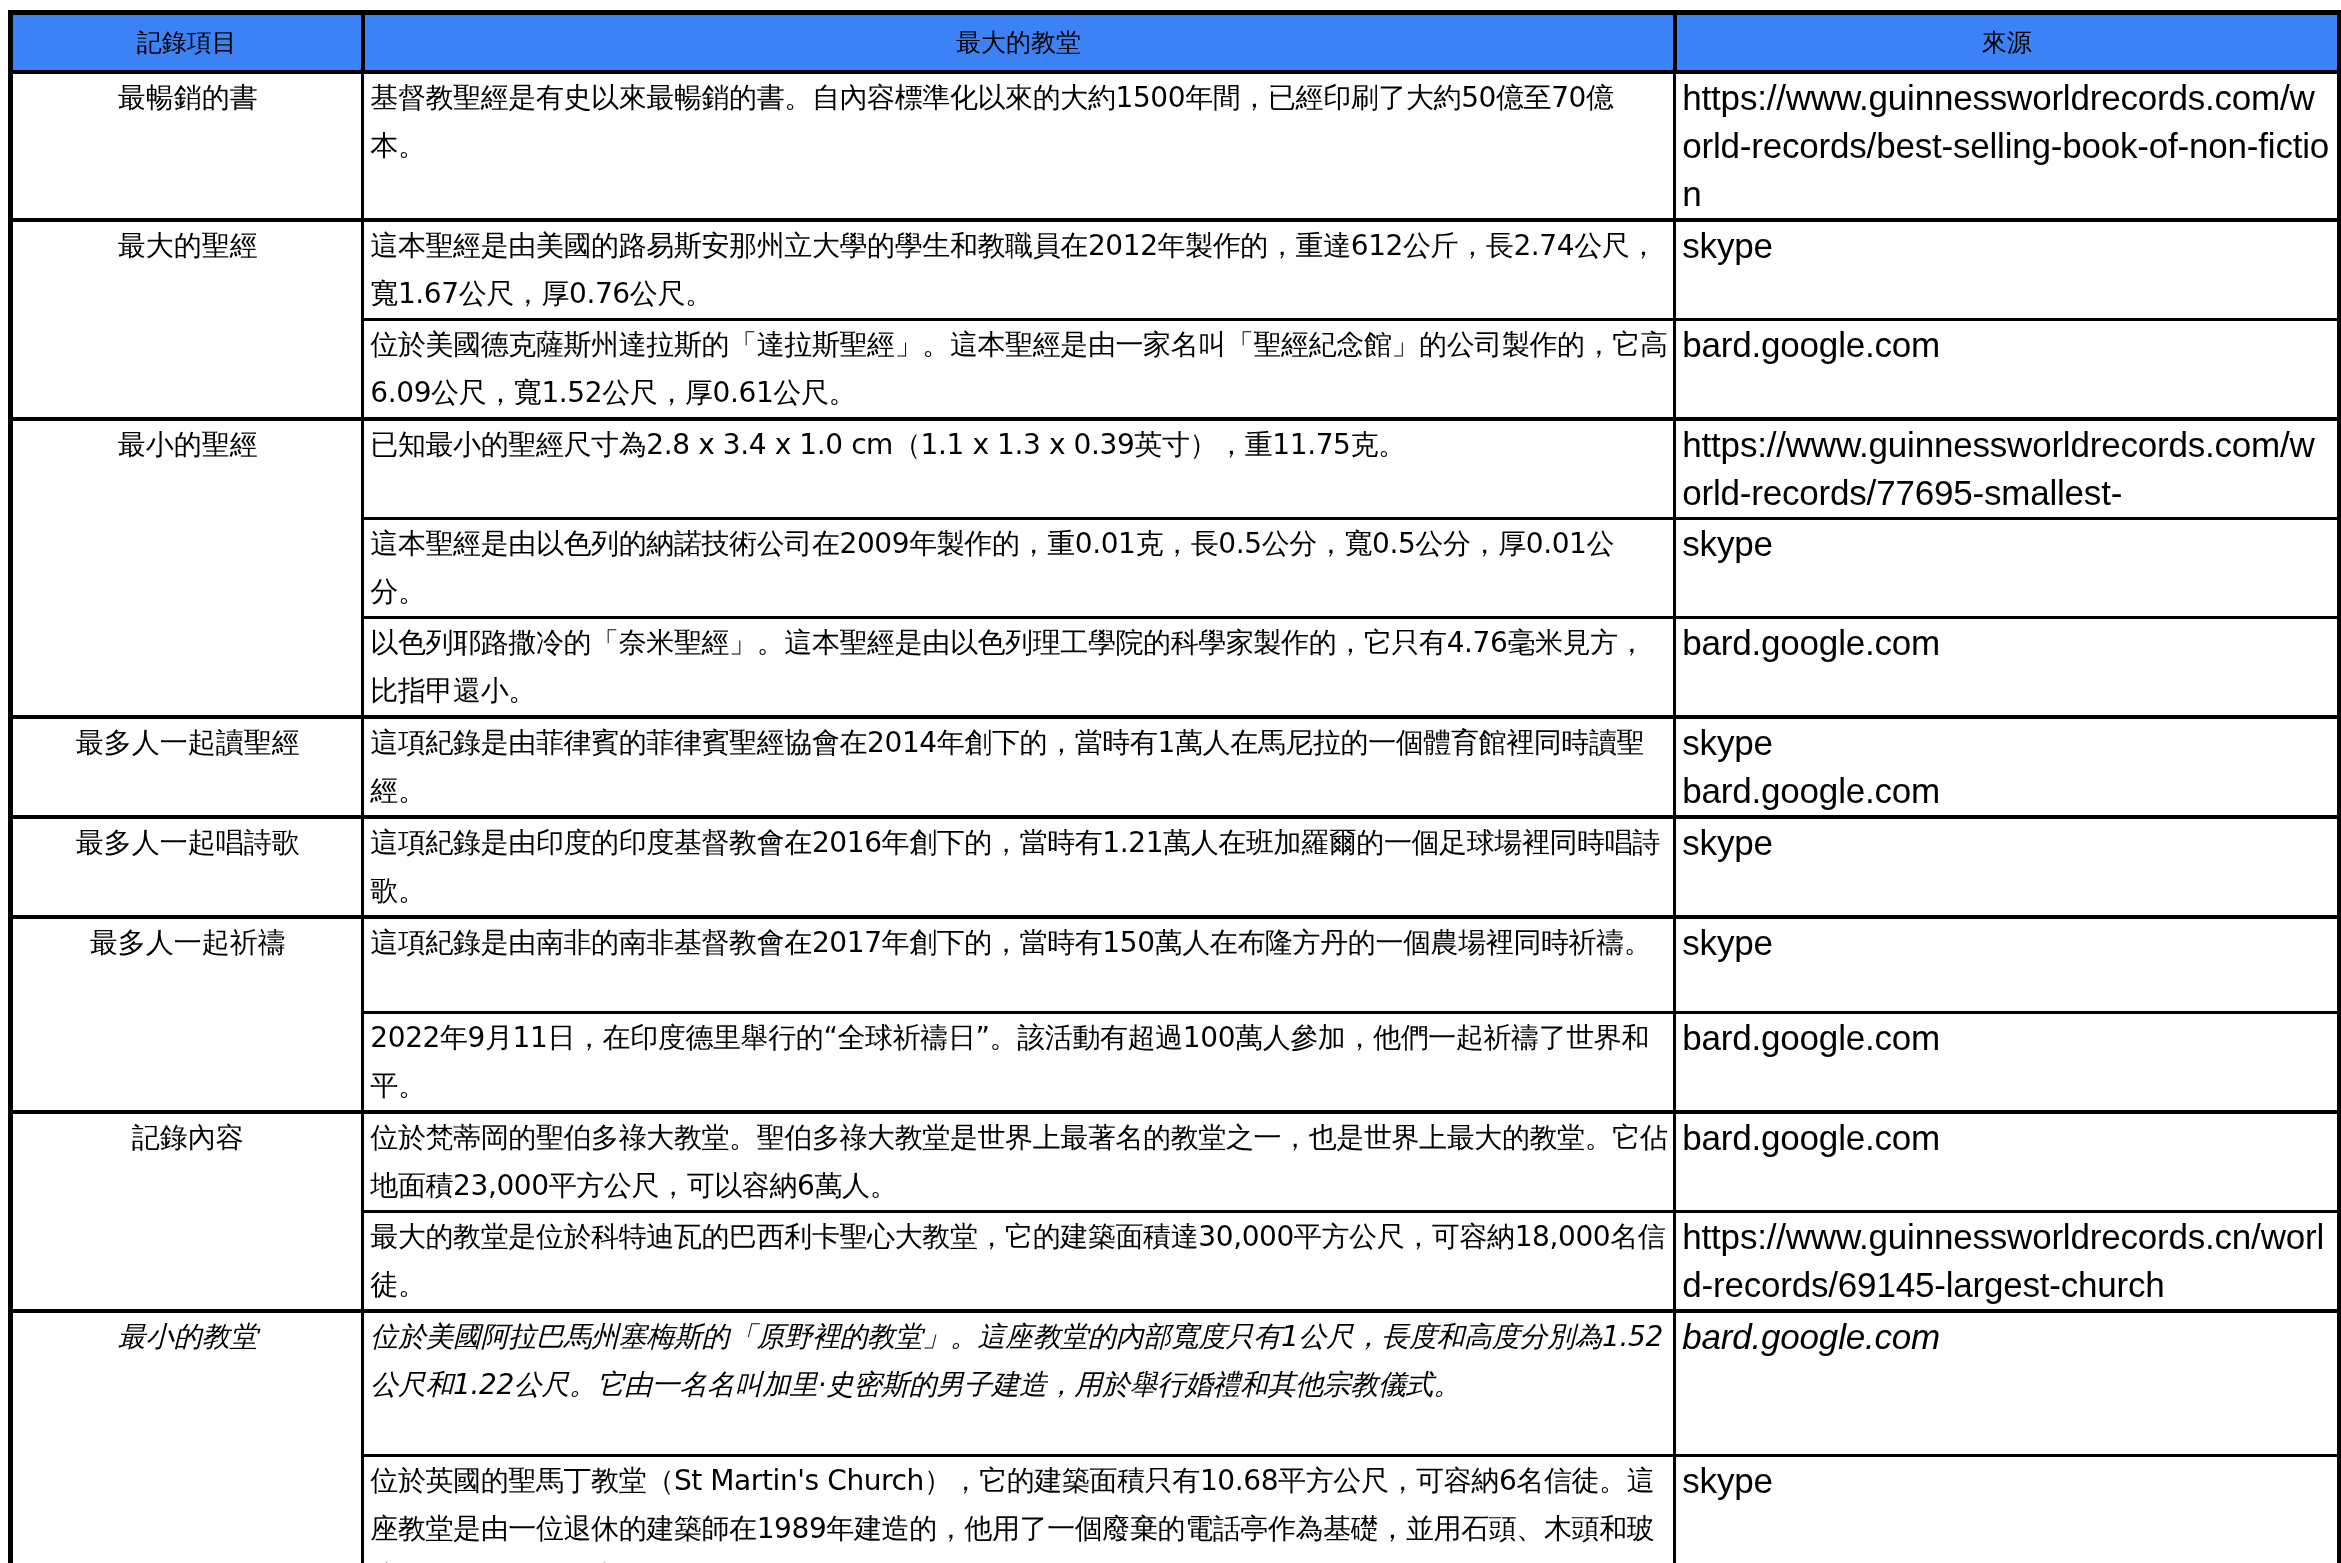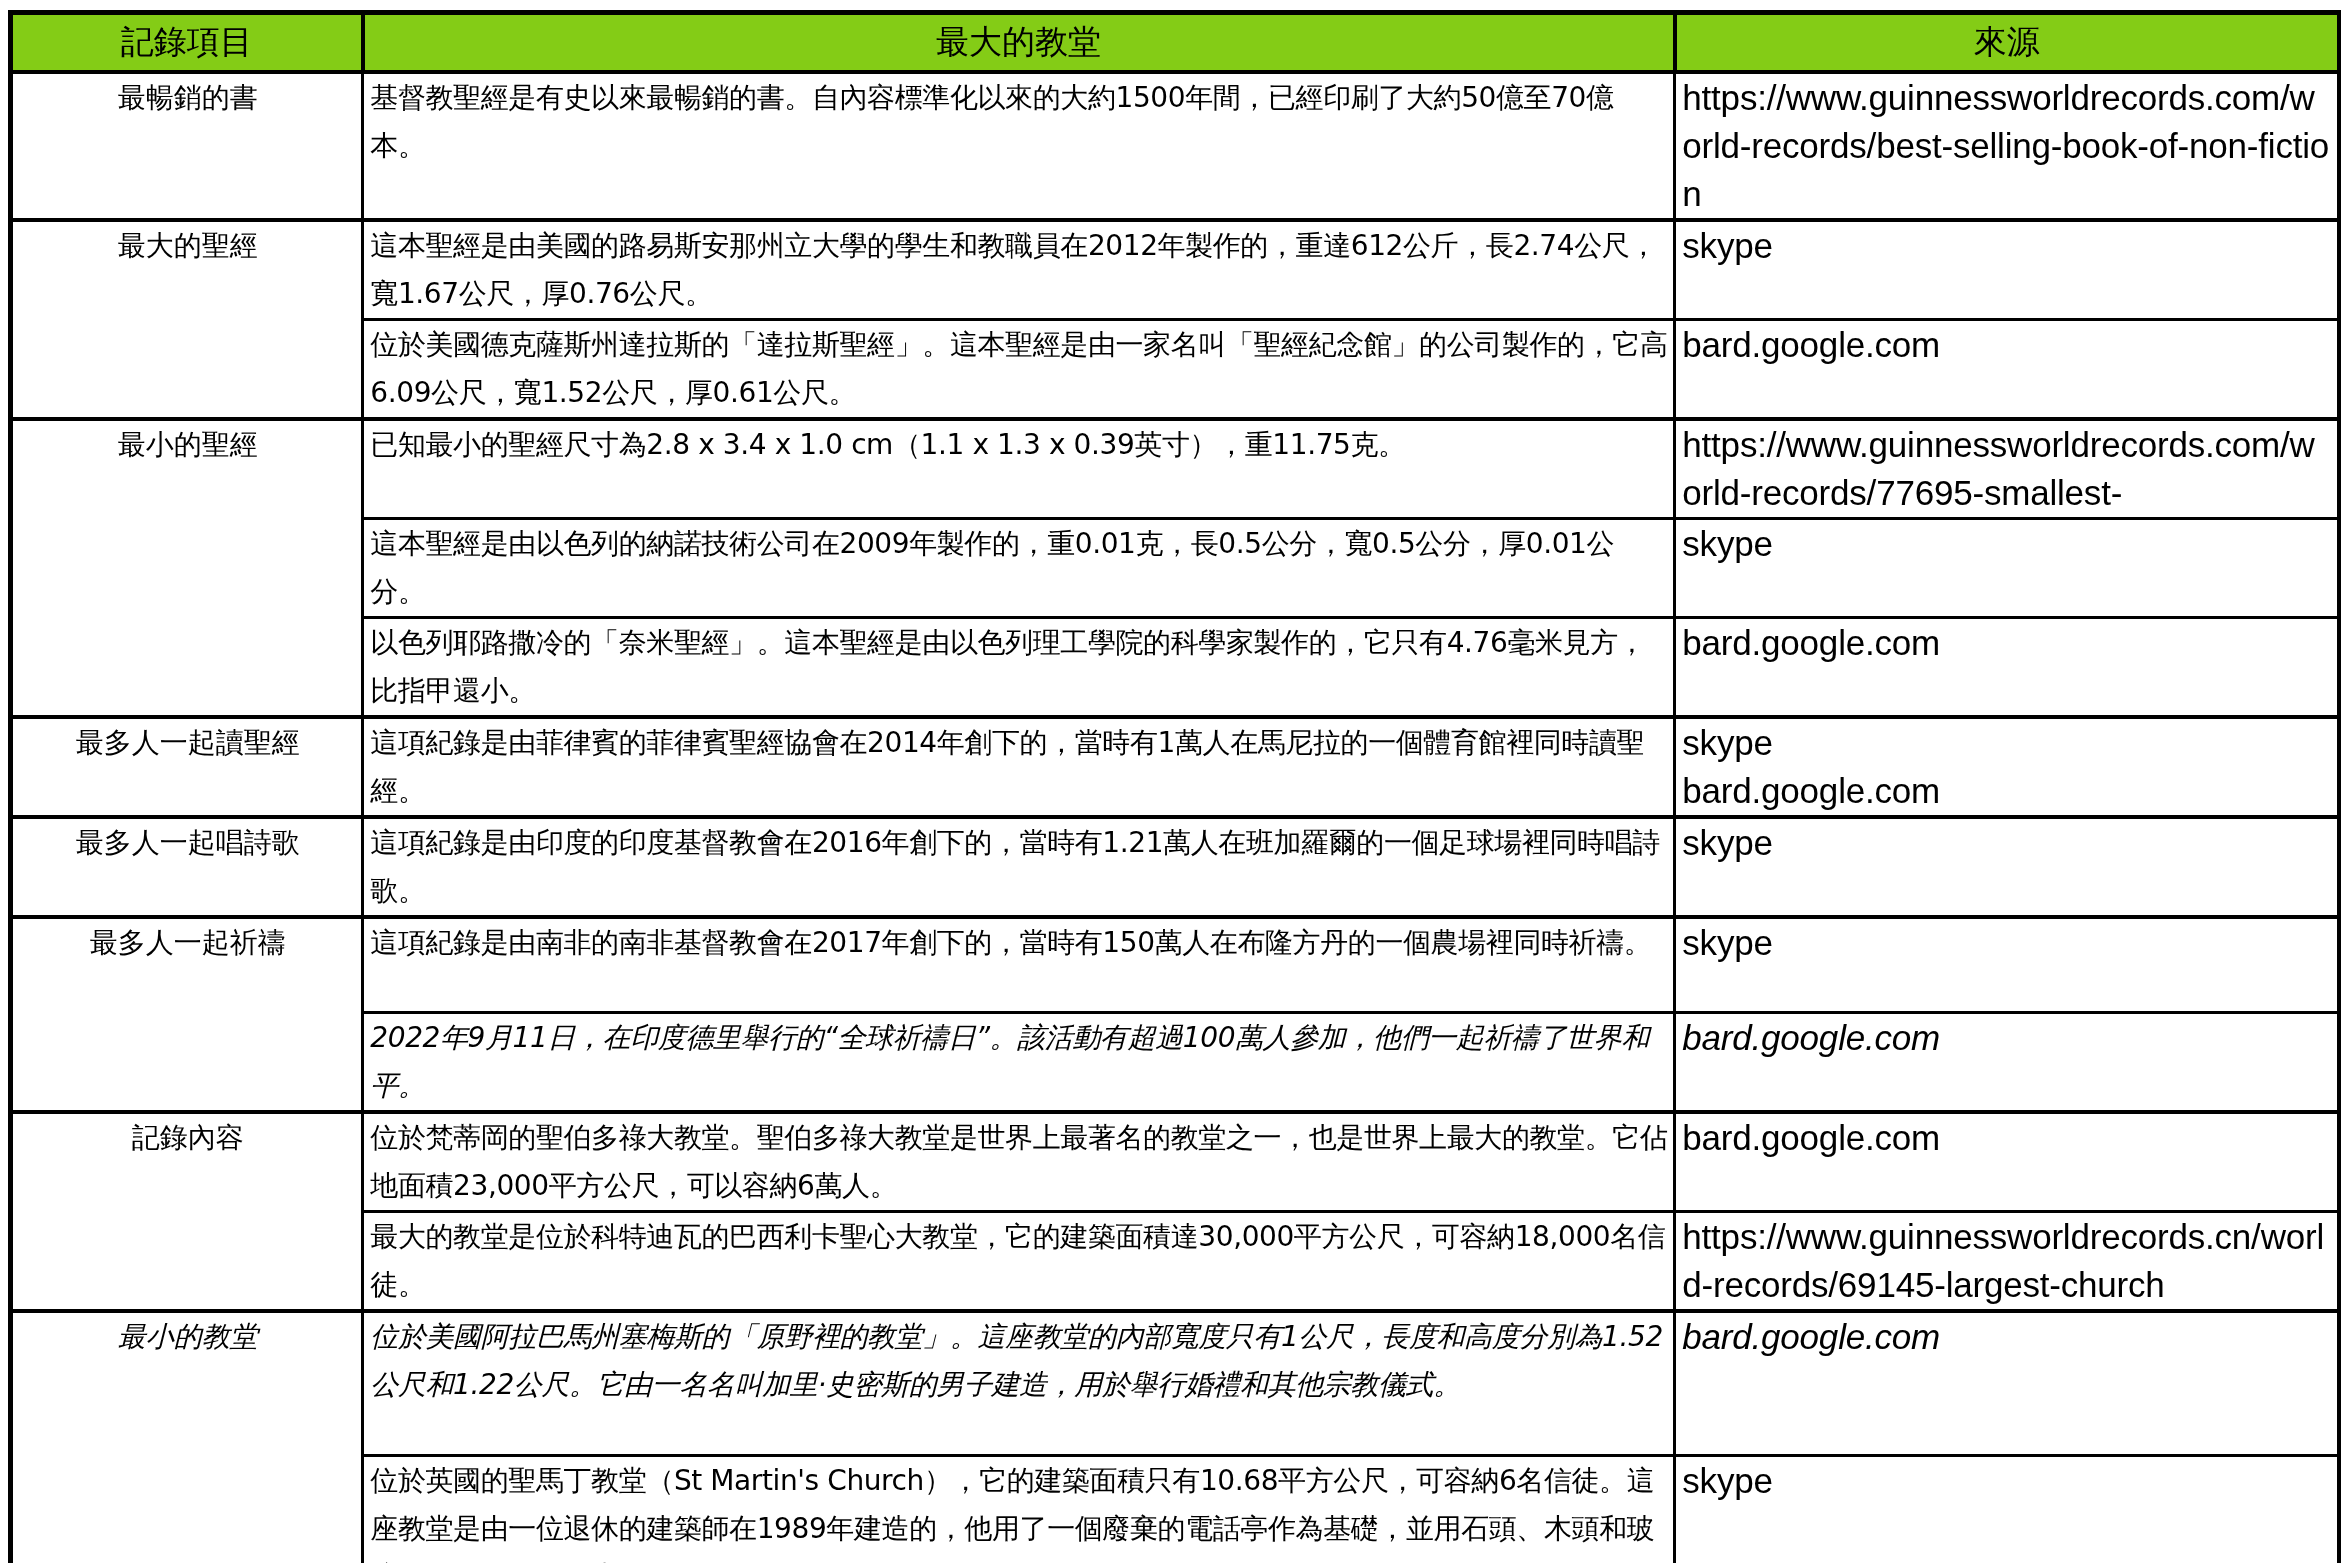--- a/index.html
+++ b/index.html
@@ -9,23 +9,23 @@
     position: absolute; left: 8px; top: 9.5px;
     width: 2329px;
     border-collapse: collapse;
     table-layout: fixed;
     border: 5.5px solid #000;
   }
   #records-table col.c1 { width: 352px; }
   #records-table col.c2 { width: 1312px; }
   #records-table col.c3 { width: 665px; }
   #records-table th {
-    background: #84cc16;
+    background: #3b82f6;
     font-weight: normal;
-    font-size: 33px;
+    font-size: 25px;
     height: 55px;
     border: 4px solid #000;
     text-align: center;
     vertical-align: middle;
     padding: 0;
   }
   #records-table td {
     font-size: 28px;
     line-height: 48px;
     vertical-align: top;
@@ -122,21 +122,21 @@
           <span class="src-line">skype</span>
         </td>
       </tr>
       <tr class="group-start" style="height: 96px;">
         <td class="item" rowspan="2">最多人一起祈禱</td>
         <td class="content">這項紀錄是由南非的南非基督教會在2017年創下的，當時有150萬人在布隆方丹的一個農場裡同時祈禱。</td>
         <td class="source">
           <span class="src-line">skype</span>
         </td>
       </tr>
-      <tr style="height: 96px; font-style: italic;">
+      <tr style="height: 96px;">
         <td class="content">2022年9月11日，在印度德里舉行的“全球祈禱日”。該活動有超過100萬人參加，他們一起祈禱了世界和平。</td>
         <td class="source">
           <span class="src-line">bard.google.com</span>
         </td>
       </tr>
       <tr class="group-start" style="height: 95px;">
         <td class="item" rowspan="2">記錄內容</td>
         <td class="content">位於梵蒂岡的聖伯多祿大教堂。聖伯多祿大教堂是世界上最著名的教堂之一，也是世界上最大的教堂。它佔地面積23,000平方公尺，可以容納6萬人。</td>
         <td class="source">
           <span class="src-line">bard.google.com</span>

